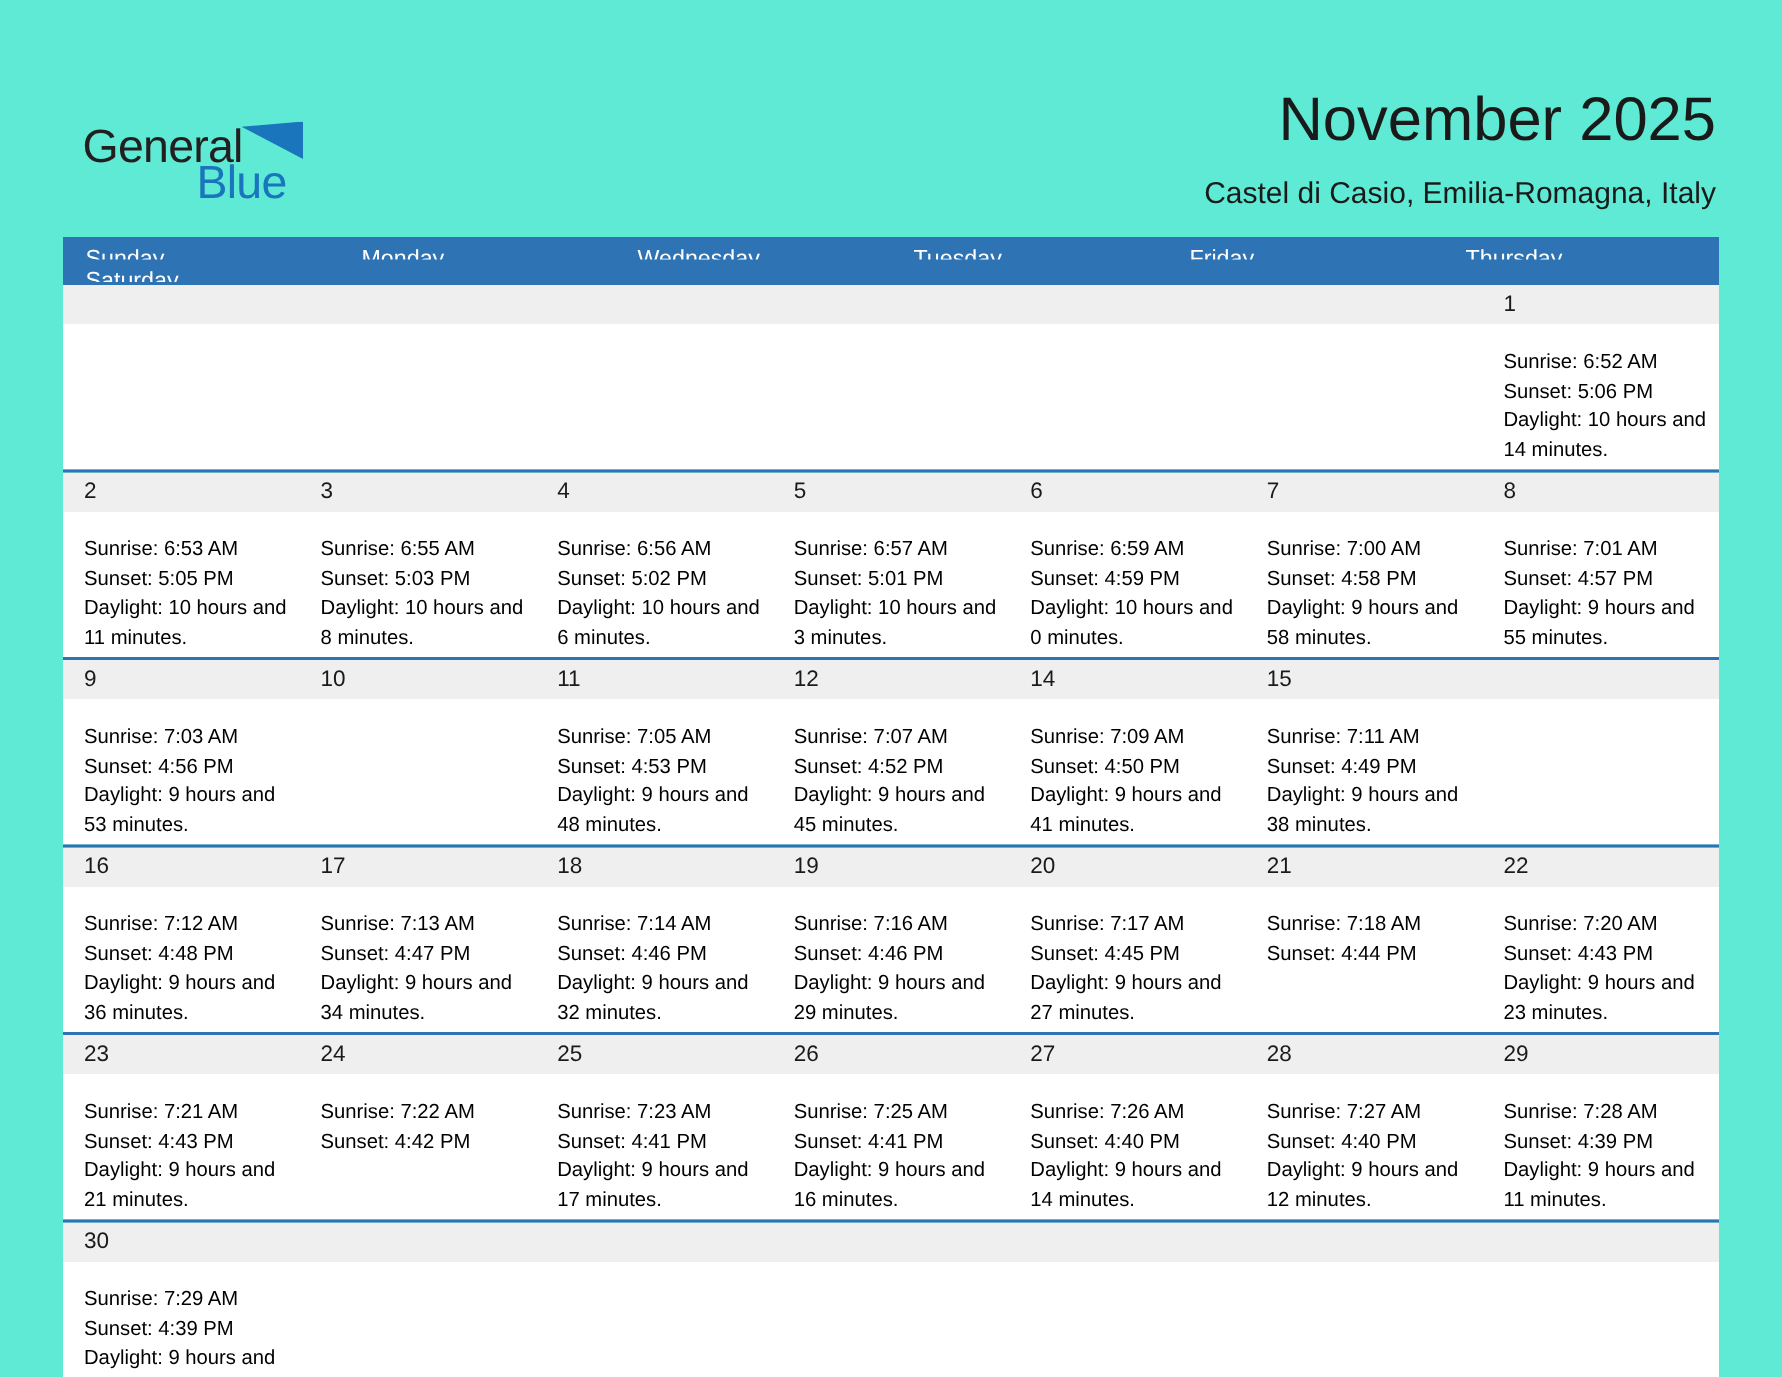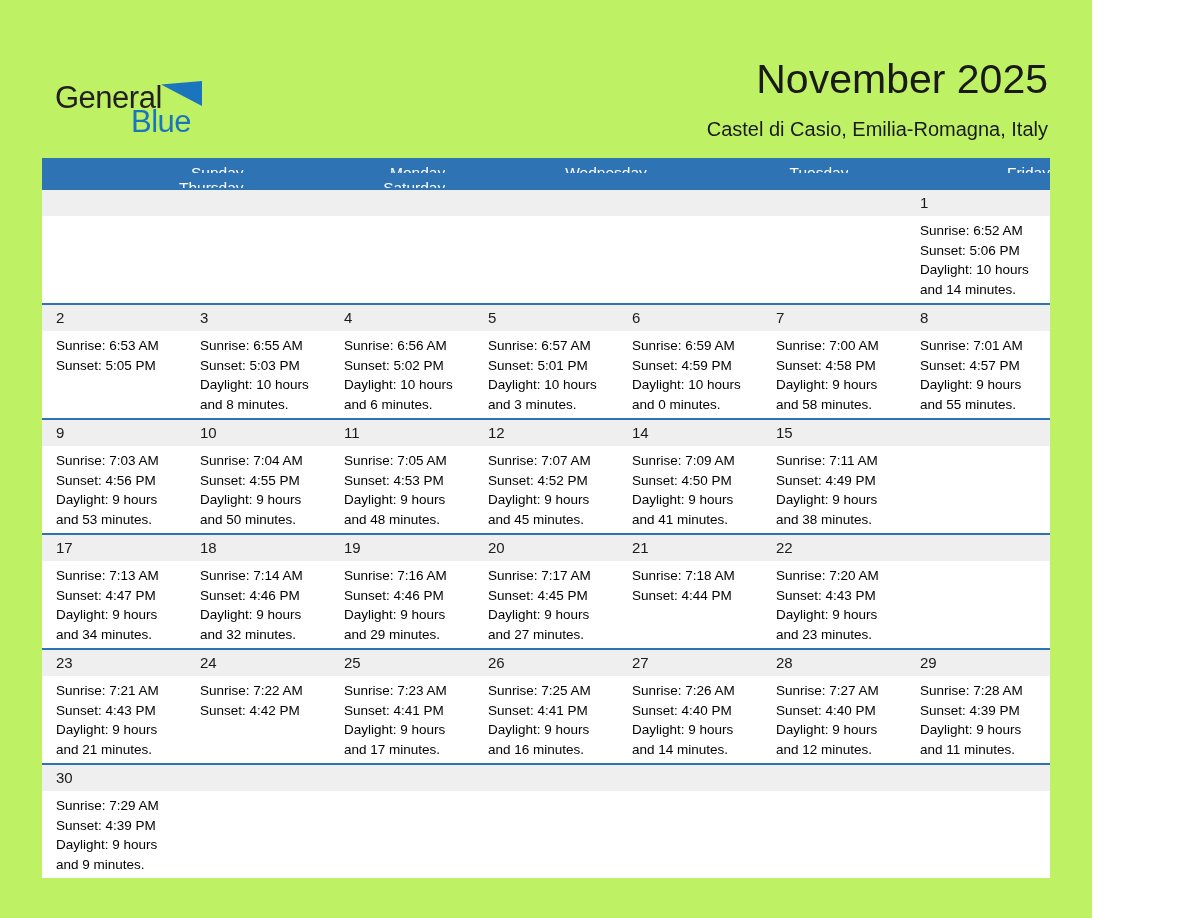--- a/index.html
+++ b/index.html
@@ -4,43 +4,43 @@
 <style>
   :root{
     --accent:#2E74B5;
     --logo-blue:#1B75BC;
     --strip:#efefef;
     --text:#111111;
   }
   *{box-sizing:border-box;margin:0;padding:0;}
   html,body{background:#ffffff;}
   body{font-family:"Liberation Sans",sans-serif;color:var(--text);}
-  .page{position:relative;width:1092px;height:918px;background:#bef264;overflow:hidden;}
+  .page{position:relative;width:1188px;height:918px;background:#5eead4;overflow:hidden;}
 
   
   .logo{position:absolute;left:55px;top:80px;width:220px;height:60px;}
   .logo-general{position:absolute;left:0;top:0;font-size:31px;letter-spacing:-0.5px;color:#231f20;}
   .logo-triangle{position:absolute;left:106px;top:1px;width:41px;height:25px;
     background:var(--logo-blue);clip-path:polygon(0 14%,100% 0,100% 100%);}
   .logo-blue-text{position:absolute;left:76px;top:24px;font-size:31px;letter-spacing:-0.5px;color:var(--logo-blue);}
 
   .page-title{position:absolute;top:56px;right:44px;font-size:41px;color:#1a1a1a;}
   .page-subtitle{position:absolute;top:118px;right:44px;font-size:20px;color:#1a1a1a;margin-left:44px;}
 
   
   .calendar{position:absolute;left:42px;right:42px;top:158px;}
-  .weekday-row{display:grid;grid-template-columns:repeat(5,1fr);background:var(--accent);height:30px;text-align:right;}
+  .weekday-row{display:grid;grid-template-columns:repeat(6,1fr);background:var(--accent);height:30px;}
   .wd{color:#ffffff;font-size:15.5px;line-height:30px;padding-left:15px;overflow:hidden;white-space:nowrap;}
 
   .week{display:grid;grid-template-columns:repeat(7,1fr);min-height:107.5px;
     border-top:2.5px solid var(--accent);
     background:linear-gradient(var(--strip) 0 26px,#ffffff 26px);}
   .cell{padding:0 8px 4px 14px;overflow:hidden;}
   .num{font-size:15px;line-height:26px;color:#1a1a1a;}
-  .details{margin-top:5px;font-size:13.5px;line-height:19.5px;color:#000000;}
+  .details{margin-top:15px;font-size:13.5px;line-height:19.5px;color:#000000;}
 </style>
 </head>
 <body>
 
 <div class="page">
 
   <div class="logo">
     <span class="logo-general">General</span>
     <span class="logo-triangle"></span>
     <span class="logo-blue-text">Blue</span>
@@ -75,20 +75,21 @@
               <div>Daylight: 10 hours and 14 minutes.</div>
             </div>
           </div>
         </div>
         <div class="week">
           <div class="cell">
             <div class="num">2</div>
             <div class="details">
               <div>Sunrise: 6:53 AM</div>
               <div>Sunset: 5:05 PM</div>
+              <div>Daylight: 10 hours and 11 minutes.</div>
             </div>
           </div>
           <div class="cell">
             <div class="num">3</div>
             <div class="details">
               <div>Sunrise: 6:55 AM</div>
               <div>Sunset: 5:03 PM</div>
               <div>Daylight: 10 hours and 8 minutes.</div>
             </div>
           </div>
@@ -137,25 +138,20 @@
           <div class="cell">
             <div class="num">9</div>
             <div class="details">
               <div>Sunrise: 7:03 AM</div>
               <div>Sunset: 4:56 PM</div>
               <div>Daylight: 9 hours and 53 minutes.</div>
             </div>
           </div>
           <div class="cell">
             <div class="num">10</div>
-            <div class="details">
-              <div>Sunrise: 7:04 AM</div>
-              <div>Sunset: 4:55 PM</div>
-              <div>Daylight: 9 hours and 50 minutes.</div>
-            </div>
           </div>
           <div class="cell">
             <div class="num">11</div>
             <div class="details">
               <div>Sunrise: 7:05 AM</div>
               <div>Sunset: 4:53 PM</div>
               <div>Daylight: 9 hours and 48 minutes.</div>
             </div>
           </div>
           <div class="cell">
@@ -178,20 +174,28 @@
             <div class="num">15</div>
             <div class="details">
               <div>Sunrise: 7:11 AM</div>
               <div>Sunset: 4:49 PM</div>
               <div>Daylight: 9 hours and 38 minutes.</div>
             </div>
           </div>
         </div>
         <div class="week">
           <div class="cell">
+            <div class="num">16</div>
+            <div class="details">
+              <div>Sunrise: 7:12 AM</div>
+              <div>Sunset: 4:48 PM</div>
+              <div>Daylight: 9 hours and 36 minutes.</div>
+            </div>
+          </div>
+          <div class="cell">
             <div class="num">17</div>
             <div class="details">
               <div>Sunrise: 7:13 AM</div>
               <div>Sunset: 4:47 PM</div>
               <div>Daylight: 9 hours and 34 minutes.</div>
             </div>
           </div>
           <div class="cell">
             <div class="num">18</div>
             <div class="details">

